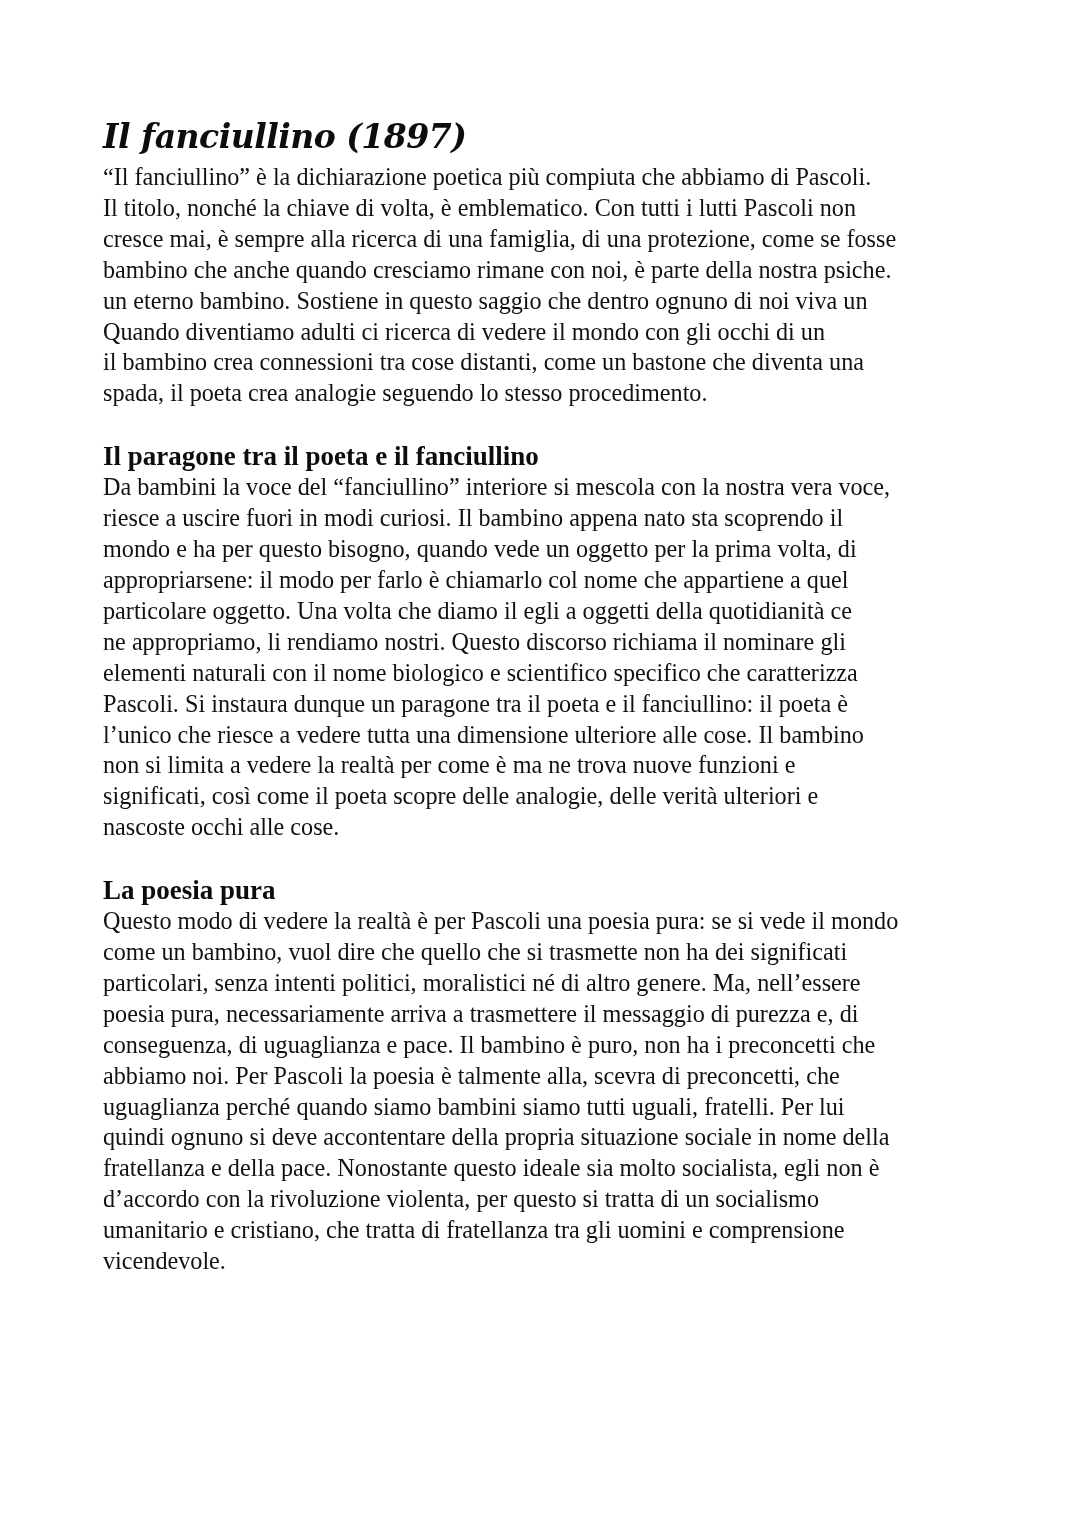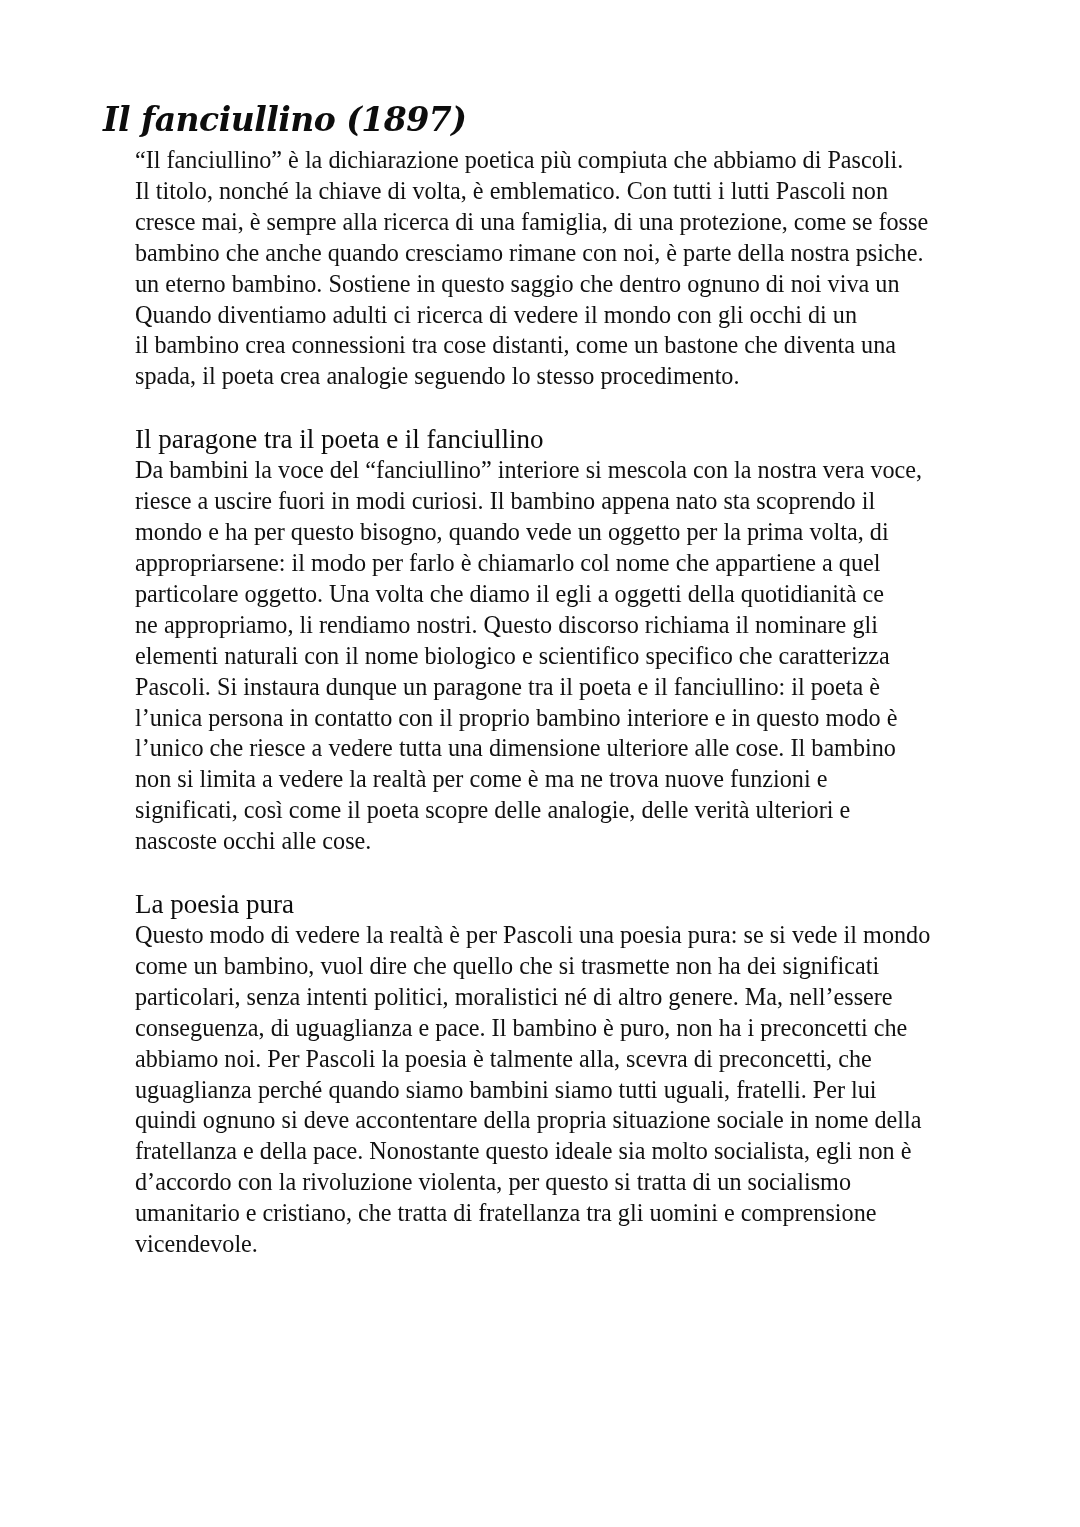--- a/index.html
+++ b/index.html
@@ -11,53 +11,52 @@
       width: 1080px;
       height: 1527px;
       position: relative;
       overflow: hidden;
       color: #111111;
       font-family: "Liberation Serif", "DejaVu Serif", serif;
     }
     .page {
       position: absolute;
       left: 103px;
-      top: 95px;
+      top: 112px;
       width: 900px;
     }
     .doc-title {
       font-family: "DejaVu Serif", "Liberation Serif", serif;
       font-style: italic;
       font-weight: bold;
       font-size: 33px;
       line-height: 50px;
       margin: 0;
       letter-spacing: -0.5px;
       color: #0d0d0d;
     }
     .section-heading {
       font-family: "Liberation Serif", "DejaVu Serif", serif;
-      font-weight: normal;
+      font-weight: bold;
       font-size: 27px;
       line-height: 32px;
       margin: 0;
       color: #0d0d0d;
     }
     .paragraph {
       margin: 0;
       font-size: 24.2px;
       line-height: 30.9px;
     }
     .line {
       display: block;
       white-space: nowrap;
     }
     .section {
       margin-top: 31px;
-      margin-left: 32px;
     }
     .section-1 { margin-top: 0; }
   </style>
 </head>
 <body>
 
 <div class="page">
   <h1 class="doc-title">Il fanciullino (1897)</h1>
 
   <div class="section section-1">
@@ -77,34 +76,34 @@
     <h2 class="section-heading">Il paragone tra il poeta e il fanciullino</h2>
     <p class="paragraph">
       <span class="line">Da bambini la voce del “fanciullino” interiore si mescola con la nostra vera voce,</span>
       <span class="line">riesce a uscire fuori in modi curiosi. Il bambino appena nato sta scoprendo il</span>
       <span class="line">mondo e ha per questo bisogno, quando vede un oggetto per la prima volta, di</span>
       <span class="line">appropriarsene: il modo per farlo è chiamarlo col nome che appartiene a quel</span>
       <span class="line">particolare oggetto. Una volta che diamo il egli a oggetti della quotidianità ce</span>
       <span class="line">ne appropriamo, li rendiamo nostri. Questo discorso richiama il nominare gli</span>
       <span class="line">elementi naturali con il nome biologico e scientifico specifico che caratterizza</span>
       <span class="line">Pascoli. Si instaura dunque un paragone tra il poeta e il fanciullino: il poeta è</span>
-      <span class="line">l’unica persona in contatto con il proprio bambino interiore e in questo modo è</span>
       <span class="line">l’unico che riesce a vedere tutta una dimensione ulteriore alle cose. Il bambino</span>
       <span class="line">non si limita a vedere la realtà per come è ma ne trova nuove funzioni e</span>
       <span class="line">significati, così come il poeta scopre delle analogie, delle verità ulteriori e</span>
       <span class="line">nascoste occhi alle cose.</span>
     </p>
   </div>
 
   <div class="section">
     <h2 class="section-heading">La poesia pura</h2>
     <p class="paragraph">
       <span class="line">Questo modo di vedere la realtà è per Pascoli una poesia pura: se si vede il mondo</span>
       <span class="line">come un bambino, vuol dire che quello che si trasmette non ha dei significati</span>
       <span class="line">particolari, senza intenti politici, moralistici né di altro genere. Ma, nell’essere</span>
+      <span class="line">poesia pura, necessariamente arriva a trasmettere il messaggio di purezza e, di</span>
       <span class="line">conseguenza, di uguaglianza e pace. Il bambino è puro, non ha i preconcetti che</span>
       <span class="line">abbiamo noi. Per Pascoli la poesia è talmente alla, scevra di preconcetti, che</span>
       <span class="line">uguaglianza perché quando siamo bambini siamo tutti uguali, fratelli. Per lui</span>
       <span class="line">quindi ognuno si deve accontentare della propria situazione sociale in nome della</span>
       <span class="line">fratellanza e della pace. Nonostante questo ideale sia molto socialista, egli non è</span>
       <span class="line">d’accordo con la rivoluzione violenta, per questo si tratta di un socialismo</span>
       <span class="line">umanitario e cristiano, che tratta di fratellanza tra gli uomini e comprensione</span>
       <span class="line">vicendevole.</span>
     </p>
   </div>

